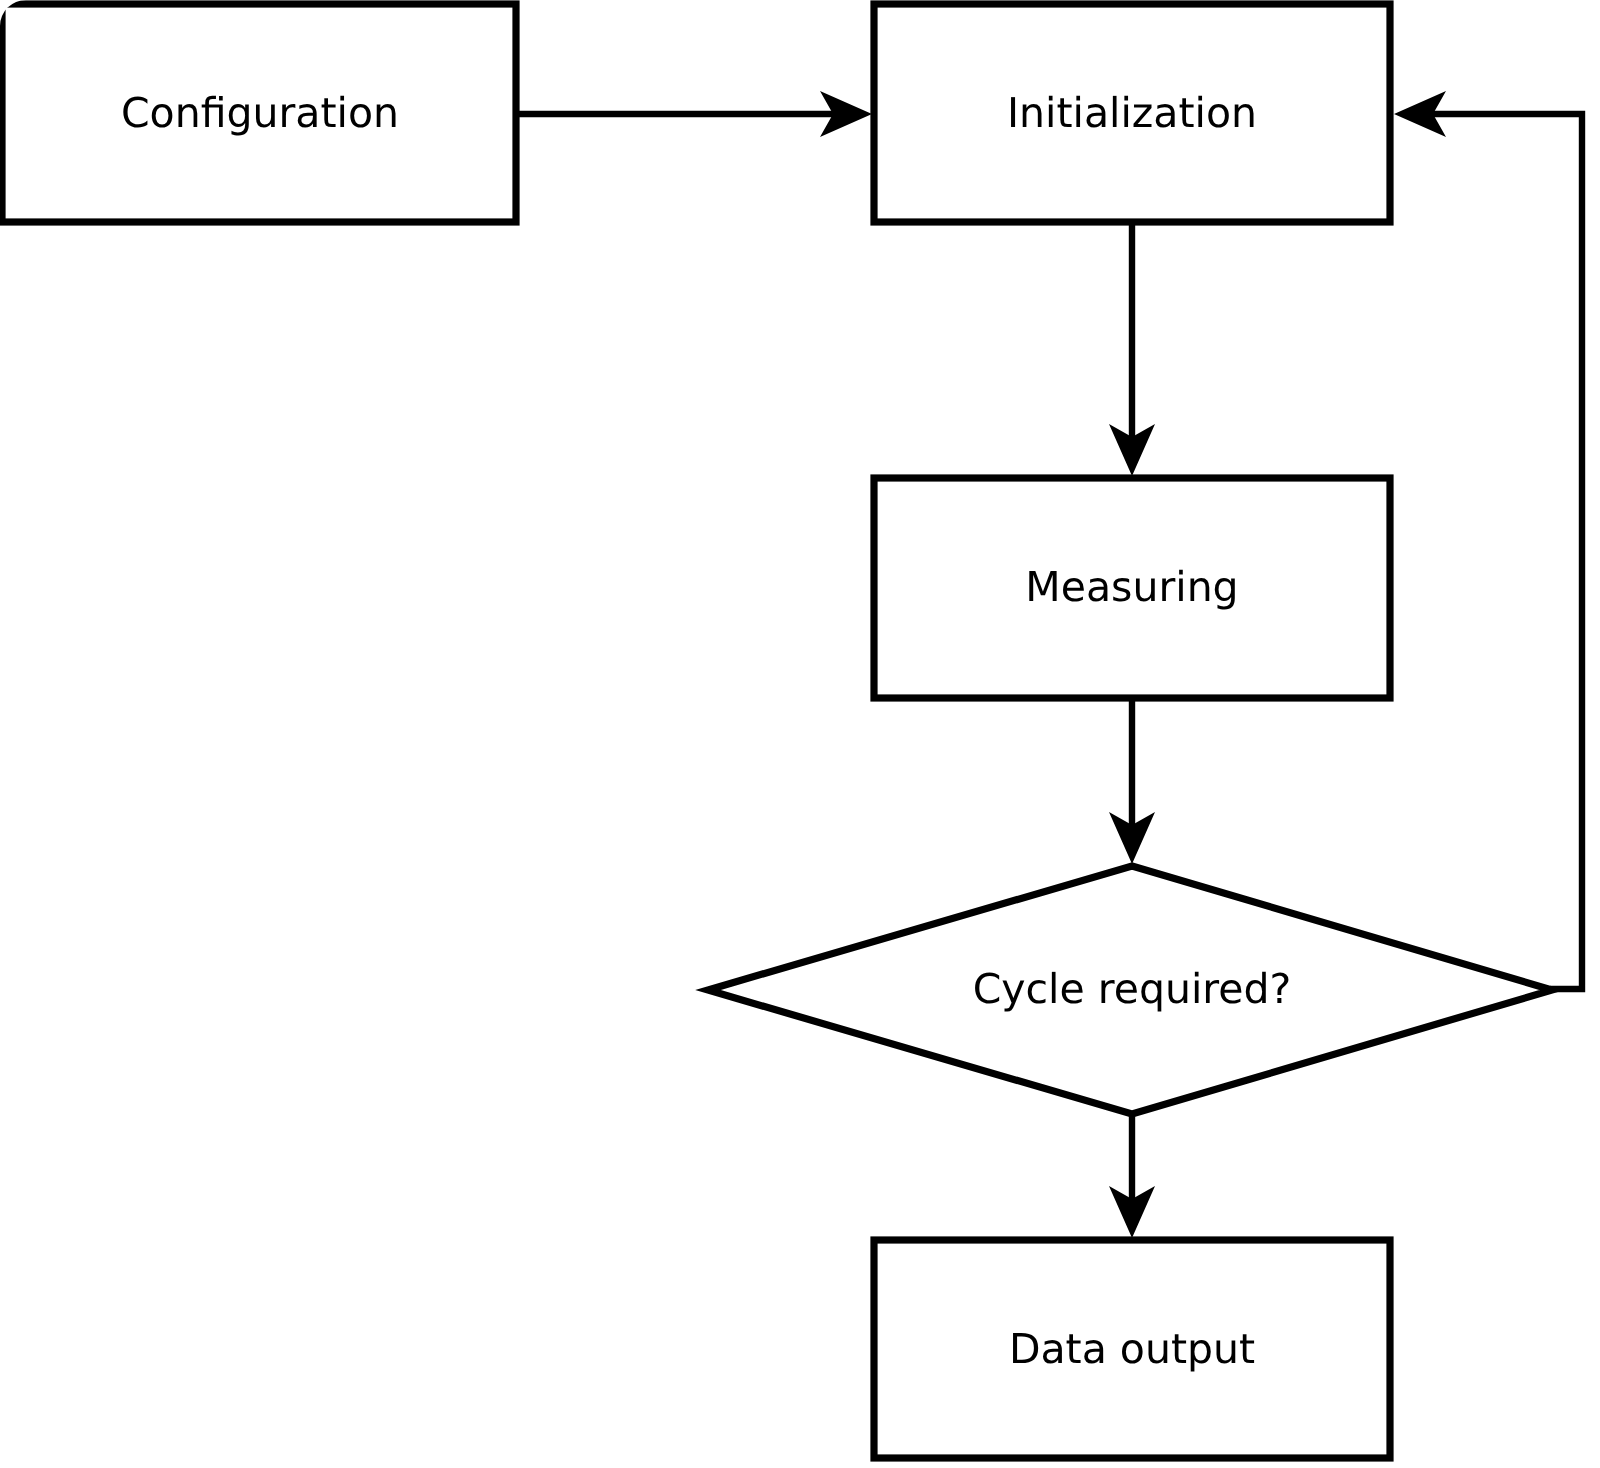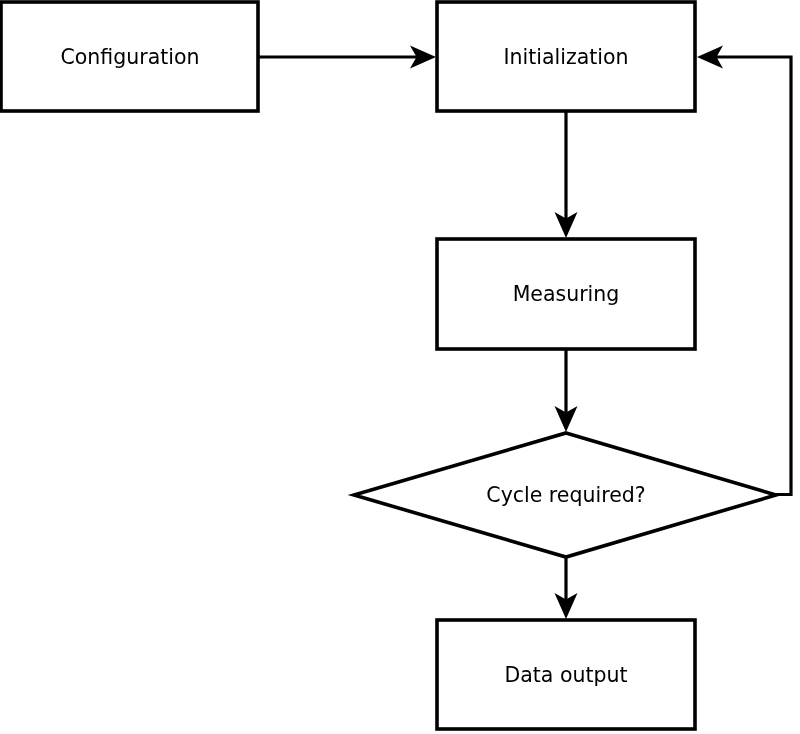--- a/index.html
+++ b/index.html
@@ -7,20 +7,21 @@
     padding: 0;
     background: #ffffff;
   }
   #canvas {
     position: relative;
     width: 800px;
     height: 734px;
     background: #ffffff;
     overflow: hidden;
     font-family: "DejaVu Sans", "Liberation Sans", sans-serif;
+    border-radius: 13px;
   }
   #flow-svg {
     display: block;
     width: 800px;
     height: 734px;
   }
   .node-shape {
     fill: #ffffff;
     stroke: #000000;
     stroke-width: 3.6;

